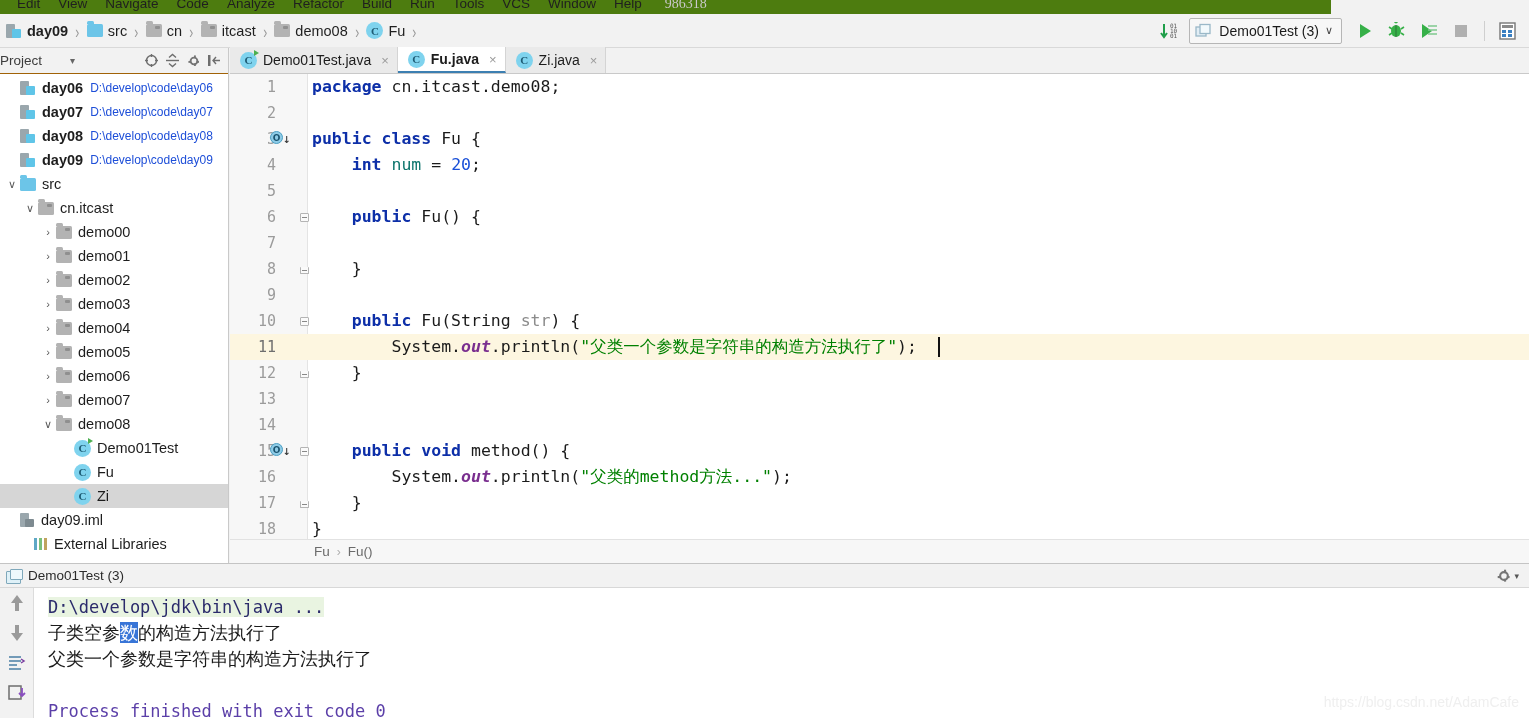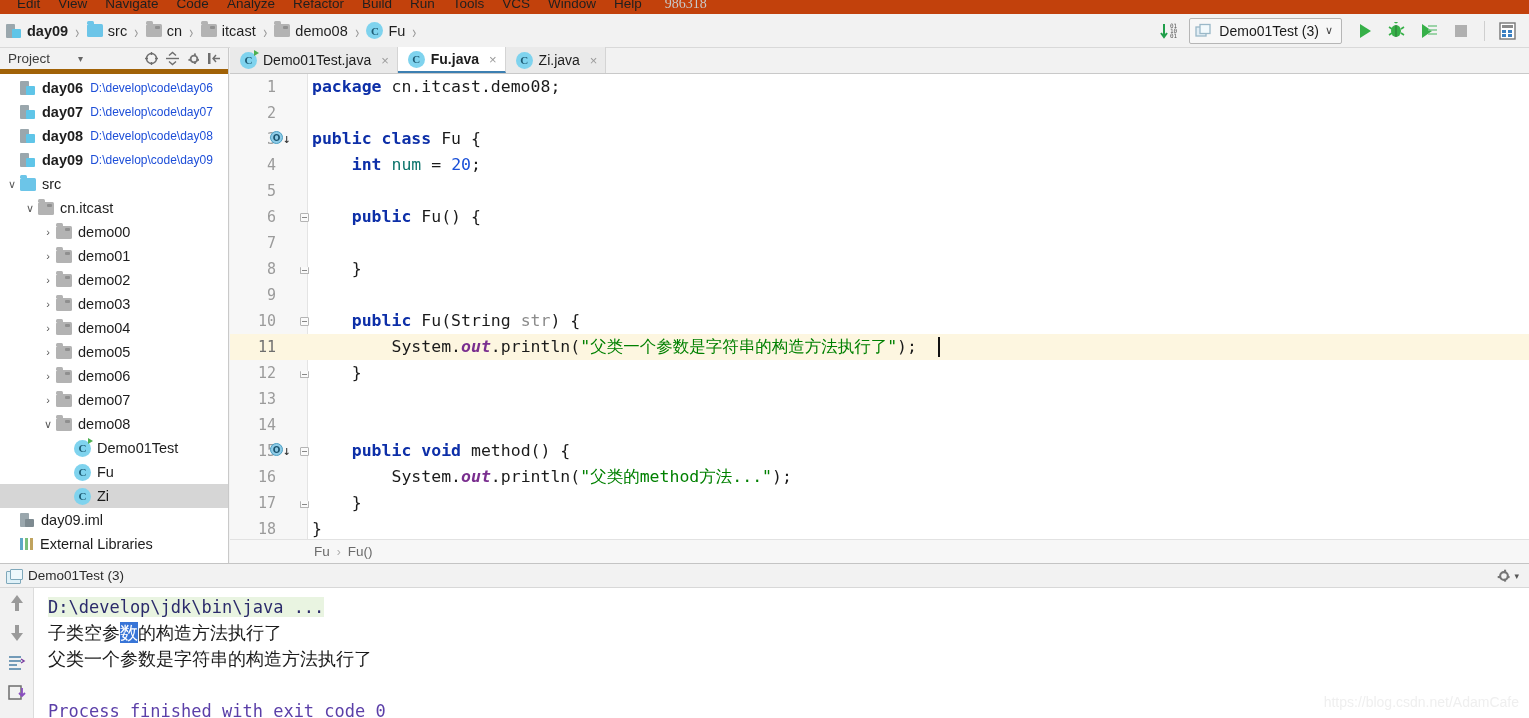--- a/index.html
+++ b/index.html
@@ -7,22 +7,22 @@
     margin: 0; padding: 0;
     width: 1529px; height: 718px;
     overflow: hidden;
     background: #ffffff;
     font-family: "Liberation Sans", sans-serif;
   }
   #app { position: relative; width: 1529px; height: 718px; background: #f2f2f2; }
 
   
   .menubar {
-    position: absolute; top: 0; left: 0; width: 1529px; height: 14px;
-    background: #c2410c; overflow: hidden;
+    position: absolute; top: 0; left: 0; width: 1331px; height: 14px;
+    background: #4d7c0f; overflow: hidden;
   }
   .menubar-inner {
     position: absolute; top: -6px; left: 0;
     display: flex; align-items: center; height: 20px; padding-left: 8px;
   }
   .menu-item {
     font-size: 13.5px; color: #1f1f1f; padding: 0 9px; white-space: nowrap;
     line-height: 20px;
   }
   .page-code {
@@ -101,30 +101,30 @@
   
   .main { position:absolute; top: 48px; left: 0; width: 1529px; height: 515px; }
 
   
   .project-panel {
     position:absolute; left:0; top:0; width: 229px; height: 515px;
     background: #ffffff; border-right: 1px solid #c9c9c9;
   }
   .project-head {
     height: 26px; background: #f2f2f2; display: flex; align-items: center;
-    border-bottom: 5px solid #a16207; padding-left: 8px;
+    border-bottom: 1px solid #a16207; padding-left: 0;
   }
   .project-title { font-size: 13.5px; color: #3c3c3c; }
   .proj-tools { margin-left:auto; display:flex; align-items:center; gap:2px; padding-right:4px; }
   .tiny-btn { width:19px; height:19px; display:flex; align-items:center; justify-content:center; }
 
   .tree { padding-top: 2px; font-size: 14.5px; color:#1d1d1d; }
   .tree-row {
     display: flex; align-items: center; height: 24px; white-space: nowrap;
-    padding-left: 4px;
+    padding-left: 18px;
   }
   .tree-row.selected { background: #d6d6d6; }
   .arrow {
     width: 16px; text-align:center; color:#5a5a5a; font-size: 11px; flex: none;
   }
   .tree-label { margin-left: 6px; }
   .tree-label.bold { font-weight: bold; }
   .tree-path { margin-left: 7px; color:#1d4ed8; font-size: 12px; }
   .indent-1 { padding-left: 4px; }
   .indent-2 { padding-left: 22px; }

